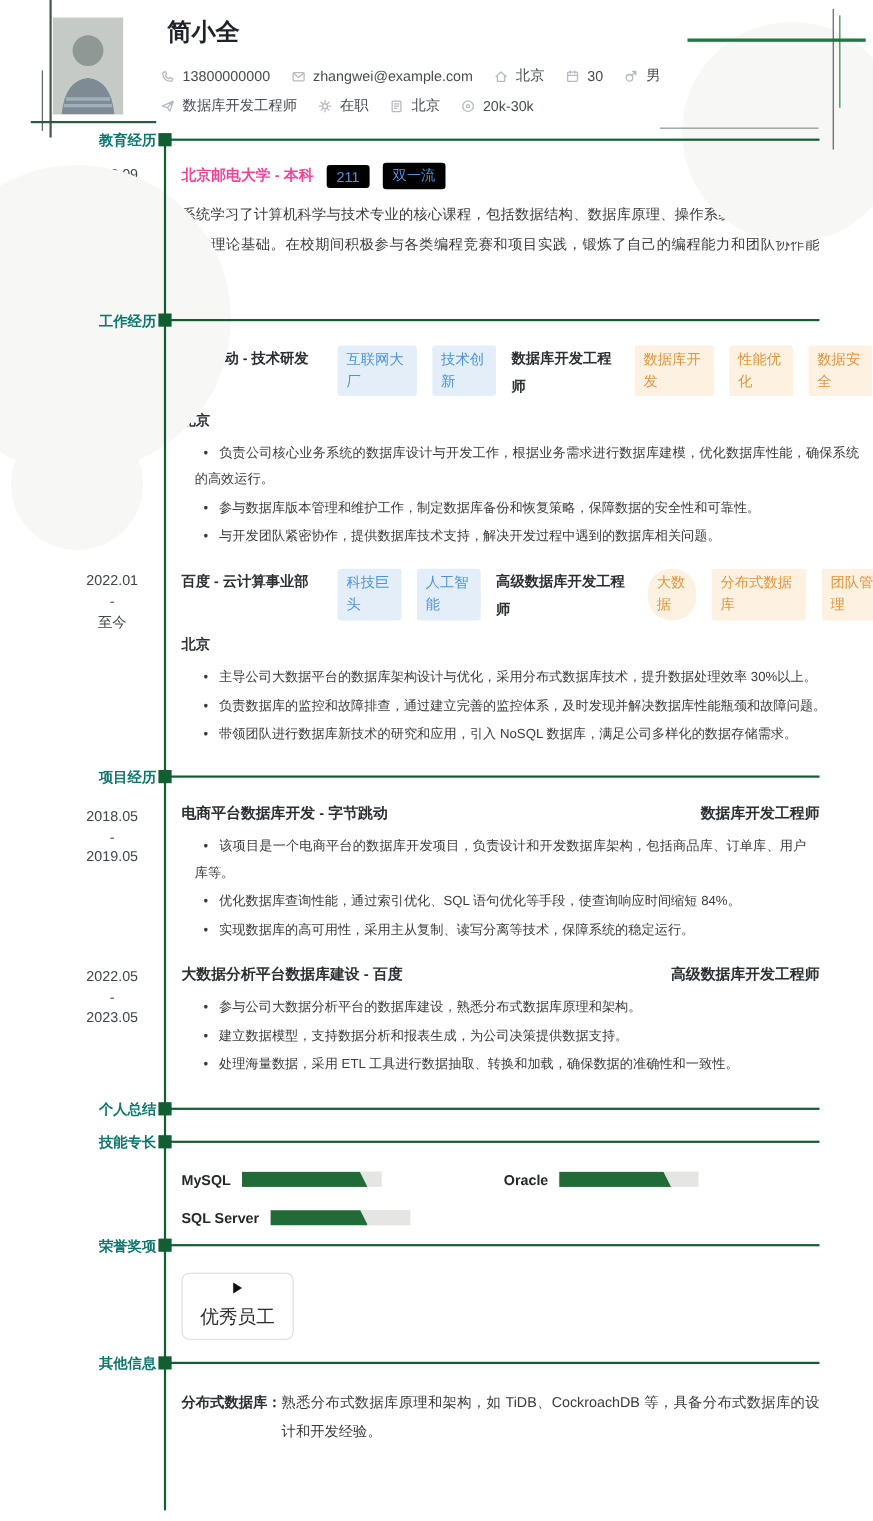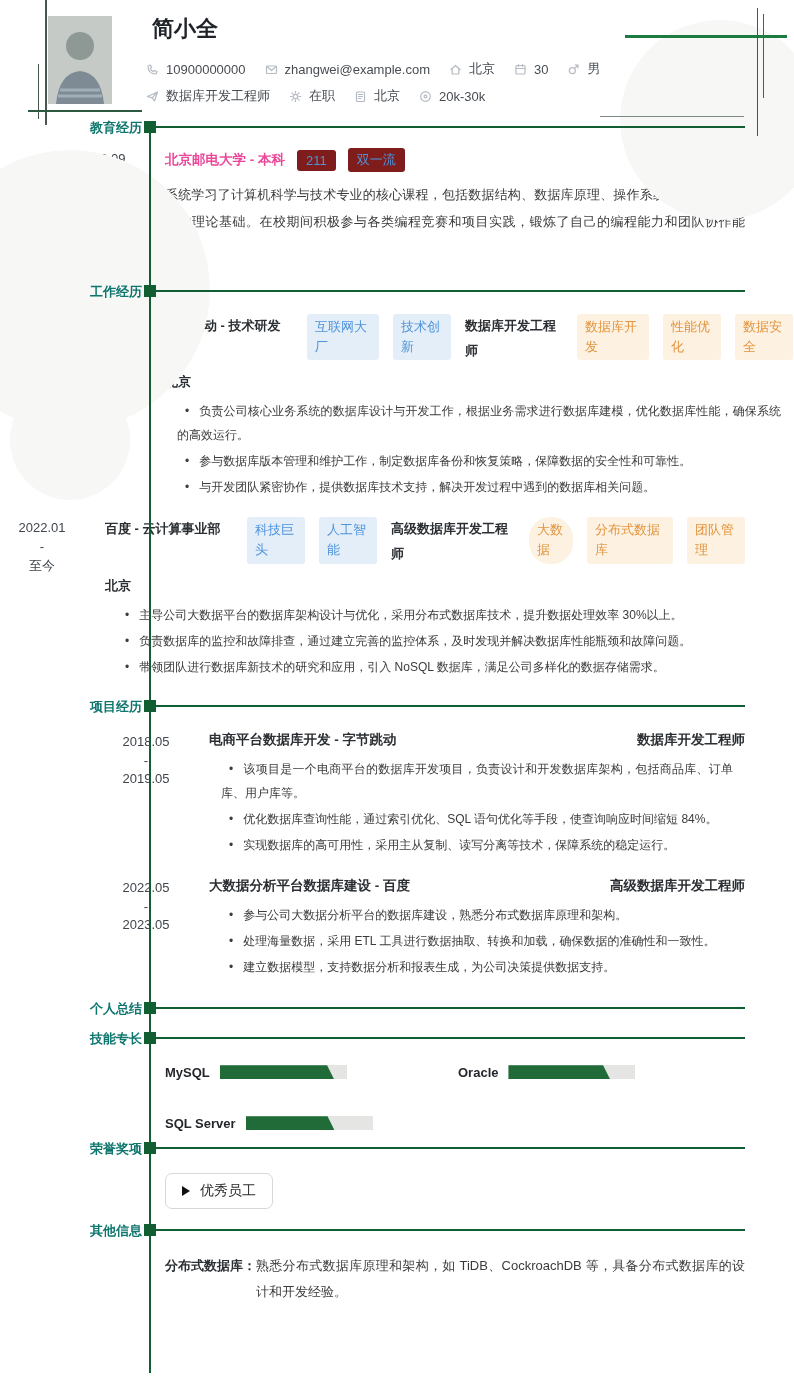--- a/index.html
+++ b/index.html
@@ -33,56 +33,56 @@
   .marker{position:absolute;left:144px;top:3px;width:12px;height:12px;background:#115e33;}
   .hline{position:absolute;left:150px;right:49px;top:8px;height:2px;background:#115e33;}
   .row{display:flex;}
   .leftcol{width:150px;flex:none;}
   .daterange{margin-left:56px;width:92px;text-align:center;font-size:13px;color:#3f454c;line-height:1.45;padding-top:2px;}
   .content{flex:1;margin-left:15px;margin-right:49px;}
   .m-edu-body{margin-top:10px;}
   .school-row{display:flex;align-items:center;gap:12px;font-size:13.5px;}
   .school{font-weight:bold;color:#ec4899;}
   .major{margin-left:auto;font-weight:bold;color:#2b2f33;}
-  .pill{background:#7f1d1d;color:#4e93d9;padding:3px 9px;border-radius:3px;font-size:13px;font-weight:normal;}
+  .pill{background:#000000;color:#4e93d9;padding:3px 9px;border-radius:3px;font-size:13px;font-weight:normal;}
   .desc{margin-top:10px;font-size:13px;line-height:2.05;text-align:justify;color:#3b3b3b;}
   .sec-work{margin-top:20px;}
   .sec-projects{margin-top:16px;}
   .sec-summary{margin-top:18px;}
   .sec-skills{margin-top:10px;}
   .sec-honors{margin-top:8px;}
   .sec-other{margin-top:12px;}
   .job{margin-top:12px;}
-  .job2{margin-top:16px;justify-content:flex-end;}
+  .job2{margin-top:16px;}
   .job-head{display:flex;gap:14px;font-size:13px;align-items:flex-start;}
   .company{width:128px;font-weight:bold;line-height:1.9;flex:none;color:#2b2f33;}
   .minitag{padding:3px 8px;border-radius:3px;line-height:1.55;flex:none;}
   .mt-blue{background:#e4eef9;color:#4e93d9;}
   .mt-orange{background:#fdf2e2;color:#e2943e;}
   .tw2{width:28px;border-radius:21px;}.tw3{width:42px;}.tw4{width:56px;}.tw5{width:70px;}
   .role{font-weight:bold;line-height:1.9;flex:none;color:#2b2f33;}
   .role-w1{width:98px;}
   .role-w2{width:124px;}
   .loc{font-weight:bold;margin-top:10px;font-size:13px;color:#2b2f33;}
   .bullets{margin-top:8px;}
   .bullet{font-size:12px;line-height:2.0;text-align:justify;margin:2px 12px;}
   .bullet::before{content:"•";margin:0 10px 0 8px;color:#3b3b3b;}
-  .proj{margin-top:14px;padding-left:44px;}
+  .proj{margin-top:14px;}
   .proj2{margin-top:18px;}
   .proj-head{display:flex;font-size:13.5px;font-weight:bold;color:#2b2f33;}
   .proj-role{margin-left:auto;}
   .summary-text{font-size:13px;line-height:2.05;text-align:justify;margin-top:12px;}
-  .skills-grid{display:grid;grid-template-columns:293px 1fr;row-gap:36px;margin-top:16px;}
+  .skills-grid{display:grid;grid-template-columns:293px 1fr;row-gap:20px;margin-top:16px;}
   .skill{display:flex;align-items:center;}
   .skill-name{font-size:13px;font-weight:600;color:#24282c;margin-right:10px;}
   .skill-track{width:127px;height:14px;background:#e5e5e3;display:inline-block;}
   .skill-fill{display:block;height:100%;background:#206b37;
               clip-path:polygon(0 0,calc(100% - 7px) 0,100% 100%,0 100%);}
   .honor-btn{display:inline-flex;align-items:center;gap:10px;border:1px solid #d8d8d8;border-radius:7px;
-             padding:8px 16px;font-size:14px;margin-top:14px;color:#2b2b2b;background:#fff;cursor:pointer;}
+             padding:8px 16px;font-size:17px;margin-top:14px;color:#2b2b2b;background:#fff;cursor:pointer;flex-direction:column;}
   .play-triangle{width:0;height:0;border-left:8px solid #111;border-top:5px solid transparent;border-bottom:5px solid transparent;}
   .other-row{display:flex;font-size:13px;line-height:2.05;margin-top:12px;}
   .other-label{font-weight:bold;white-space:nowrap;color:#2b2f33;}
   .other-text{text-align:justify;}
 </style>
 </head>
 <body>
 
 <div class="page">
 
@@ -111,21 +111,21 @@
     </div>
     <div class="name">简小全</div>
 
     <div class="contact row1">
       <span class="citem">
         <span class="cicon">
             <svg width="13" height="13" viewBox="0 0 13 13">
               <path d="M2 3 Q2 11 10 11 L11 8.5 8.5 7.5 7.5 8.6 Q5 7.6 4.4 5.4 L5.5 4.4 4.5 2 Z"></path>
             </svg>
           </span>
-        <span>10900000000</span>
+        <span>13800000000</span>
       </span>
       <span class="citem">
         <span class="cicon">
             <svg width="13" height="13" viewBox="0 0 13 13">
               <rect x="1.5" y="3" width="10" height="7.5" rx="1"></rect>
               <path d="M2 3.5 6.5 7.5 11 3.5"></path>
             </svg>
           </span>
         <span>zhangwei@example.com</span>
       </span>
@@ -320,22 +320,22 @@
           <div>2023.05</div>
         </div>
       </div>
       <div class="content">
         <div class="proj-head">
           <span>大数据分析平台数据库建设 - 百度</span>
           <span class="proj-role">高级数据库开发工程师</span>
         </div>
         <div class="bullets">
           <div class="bullet">参与公司大数据分析平台的数据库建设，熟悉分布式数据库原理和架构。</div>
+          <div class="bullet">建立数据模型，支持数据分析和报表生成，为公司决策提供数据支持。</div>
           <div class="bullet">处理海量数据，采用 ETL 工具进行数据抽取、转换和加载，确保数据的准确性和一致性。</div>
-          <div class="bullet">建立数据模型，支持数据分析和报表生成，为公司决策提供数据支持。</div>
         </div>
       </div>
     </div>
   </div>
 
   <div class="section sec-summary">
     <div class="section-head">
       <div class="section-label">个人总结</div>
       <div class="marker"></div>
       <div class="hline"></div>

